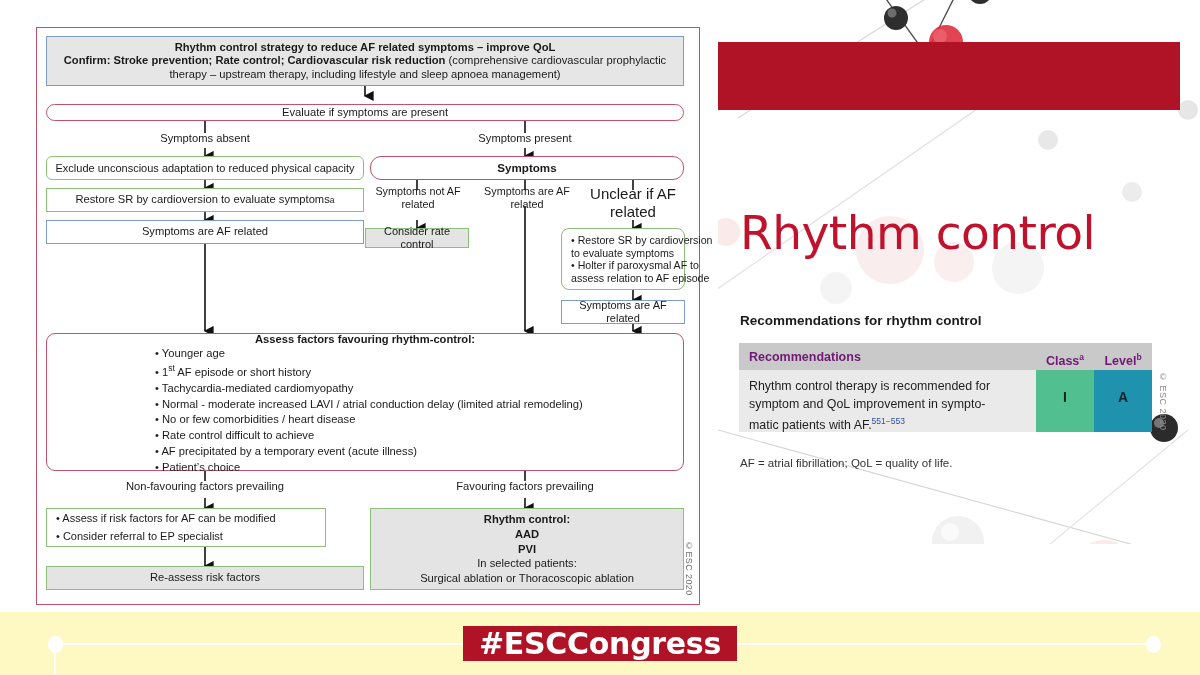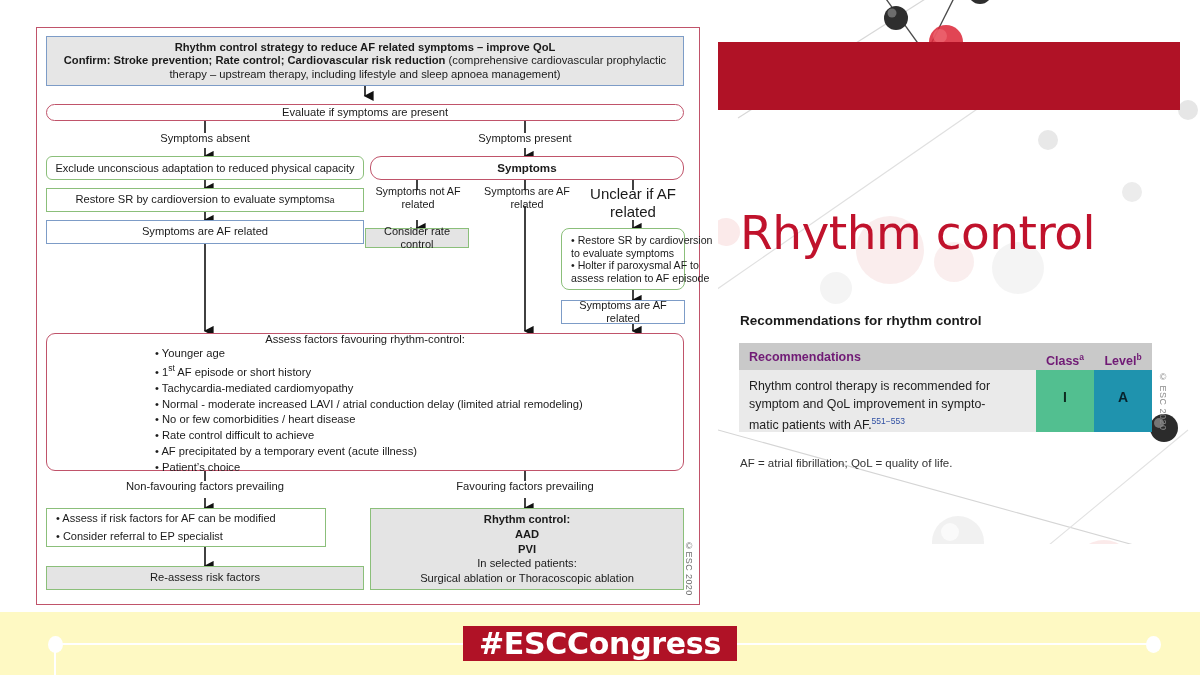--- a/index.html
+++ b/index.html
@@ -218,21 +218,21 @@
           <div>• Restore SR by cardioversion</div>
           <div>   to evaluate symptoms</div>
           <div>• Holter if paroxysmal AF to</div>
           <div>   assess relation to AF episode</div>
         </span>
       </div>
 
       <div class="box b-blue-w" style="left:524px;top:272px;width:124px;height:24px;font-size:11px;">Symptoms are AF related</div>
 
       <div class="box b-red-rect" style="left:9px;top:305px;width:638px;height:138px;flex-direction:column;align-items:flex-start;font-size:11.2px;padding:5px 0 0 0;">
-        <div style="width:100%;font-weight:normal;margin-bottom:0;">Assess factors favouring rhythm-control:</div>
+        <div style="width:100%;font-weight:bold;margin-bottom:0;">Assess factors favouring rhythm-control:</div>
         <span class="bullets" style="padding-left:108px;line-height:1.42;">
           <div>• Younger age</div>
           <div>• 1<span class="sup">st</span> AF episode or short history</div>
           <div>• Tachycardia-mediated cardiomyopathy</div>
           <div>• Normal - moderate increased LAVI / atrial conduction delay (limited atrial remodeling)</div>
           <div>• No or few comorbidities / heart disease</div>
           <div>• Rate control difficult to achieve</div>
           <div>• AF precipitated by a temporary event (acute illness)</div>
           <div>• Patient’s choice</div>
         </span>

